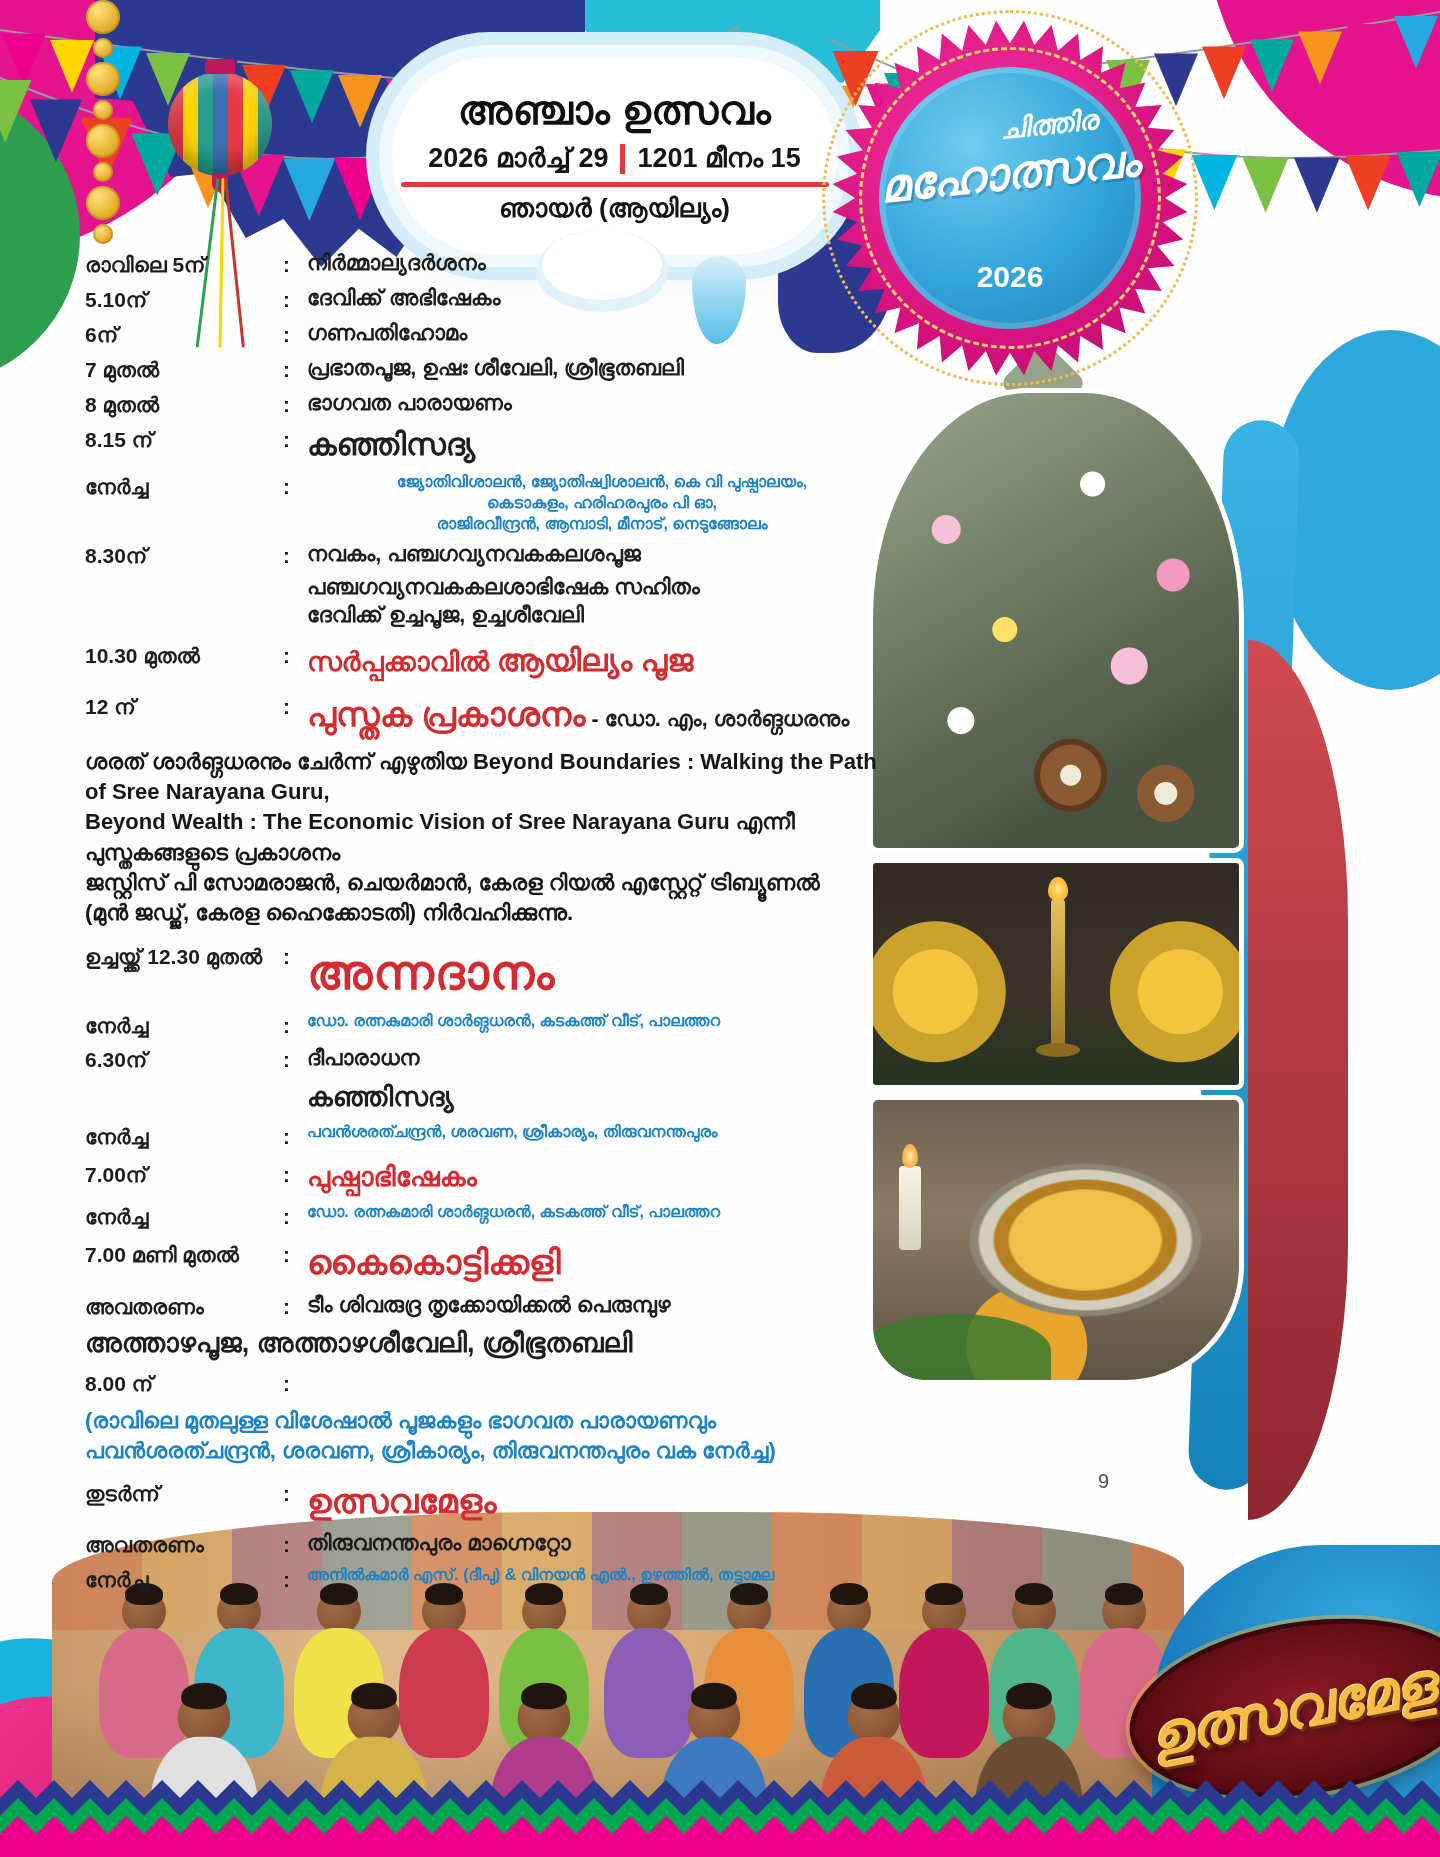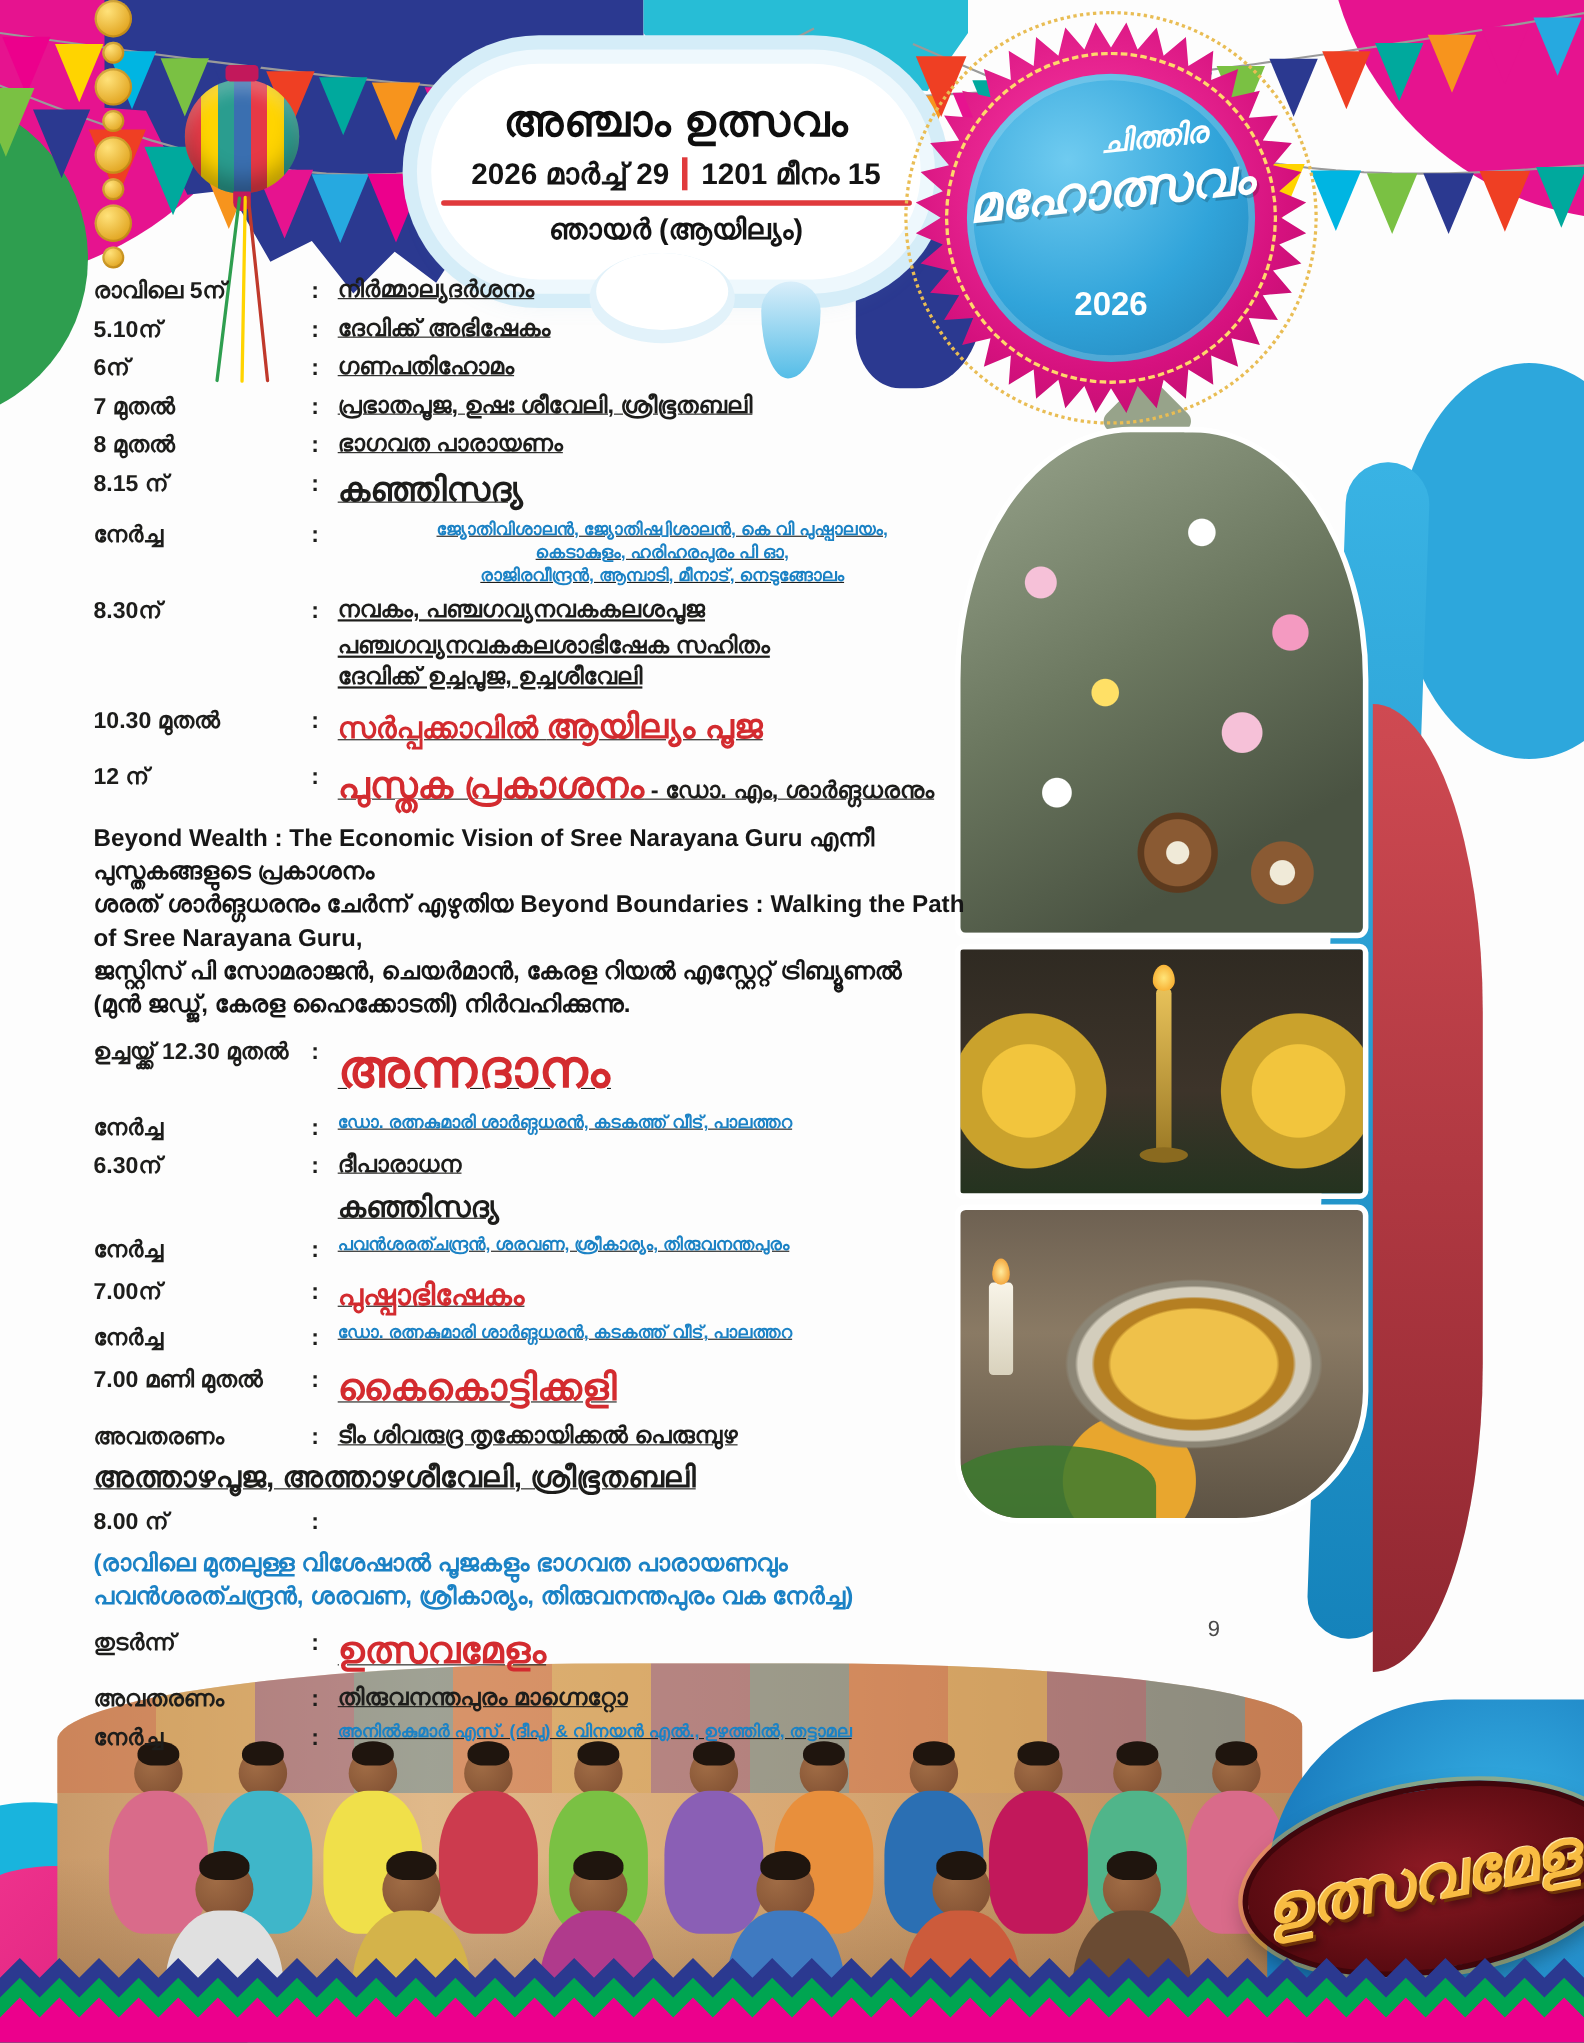--- a/index.html
+++ b/index.html
@@ -85,21 +85,21 @@
   .candle{position:absolute;left:26px;top:66px;width:22px;height:84px;background:linear-gradient(#f8f4e8,#d9d2bd);border-radius:4px;}
   .candle:before{content:"";position:absolute;top:-22px;left:3px;width:16px;height:24px;background:radial-gradient(#ffec9e,#f08c18);border-radius:50% 50% 50% 50%/62% 62% 38% 38%;}
 
   
   .schedule{position:absolute;left:85px;top:250px;width:812px;z-index:5;color:var(--ink);}
   .row{display:flex;align-items:flex-start;margin:0 0 7px;}
   .row.gap{margin-top:11px;}
   .row.full{display:block;}
   .time{width:198px;flex:none;font-size:21px;font-weight:600;padding-top:3px;}
   .colon{width:24px;flex:none;font-size:21px;font-weight:700;padding-top:3px;}
-  .desc{flex:1;line-height:1.3;text-decoration:underline;}
+  .desc{flex:1;line-height:1.3;}
   .seg{display:inline;}
   .seg.blk{display:block;}
   .seg.mt{margin-top:5px;}
   .n{font-size:21.5px;font-weight:600;}
   .md{font-size:27px;font-weight:700;}
   .lg{font-size:31px;font-weight:700;}
   .xl{font-size:34px;font-weight:800;}
   .an{font-size:48px;font-weight:900;letter-spacing:1px;}
   .b{font-weight:700;text-align:center;}
   .red{color:var(--red);}
@@ -310,22 +310,22 @@
         <div class="time">10.30 മുതൽ</div>
         <div class="colon">:</div>
         <div class="desc"><span class="seg red md">സർപ്പക്കാവിൽ </span><span class="seg red lg">ആയില്യം പൂജ</span></div>
       </div>
       <div class="row gap">
         <div class="time">12 ന്</div>
         <div class="colon">:</div>
         <div class="desc"><span class="seg red xl">പുസ്തക പ്രകാശനം</span><span class="seg n b">  - ഡോ. എം, ശാർങ്ഗധരനും</span></div>
       </div>
       <div class="para">
+        <div class="para-line"><span class="seg pn">ശരത് ശാർങ്ഗധരനും ചേർന്ന് എഴുതിയ </span><span class="seg en">Beyond Boundaries : Walking the Path of Sree Narayana Guru,</span></div>
         <div class="para-line"><span class="seg en">Beyond Wealth : The Economic Vision of Sree Narayana Guru</span><span class="seg pn"> എന്നീ പുസ്തകങ്ങളുടെ പ്രകാശനം</span></div>
-        <div class="para-line"><span class="seg pn">ശരത് ശാർങ്ഗധരനും ചേർന്ന് എഴുതിയ </span><span class="seg en">Beyond Boundaries : Walking the Path of Sree Narayana Guru,</span></div>
         <div class="para-line"><span class="seg pn">ജസ്റ്റിസ് പി സോമരാജൻ, ചെയർമാൻ, കേരള റിയൽ എസ്റ്റേറ്റ് ട്രിബ്യൂണൽ</span></div>
         <div class="para-line"><span class="seg pn">(മുൻ ജഡ്ജ്, കേരള ഹൈക്കോടതി)  നിർവഹിക്കുന്നു.</span></div>
       </div>
       <div class="row gap">
         <div class="time">ഉച്ചയ്ക്ക് 12.30 മുതൽ</div>
         <div class="colon">:</div>
         <div class="desc"><span class="seg red an">അന്നദാനം</span></div>
       </div>
       <div class="row">
         <div class="time">നേർച്ച</div>

